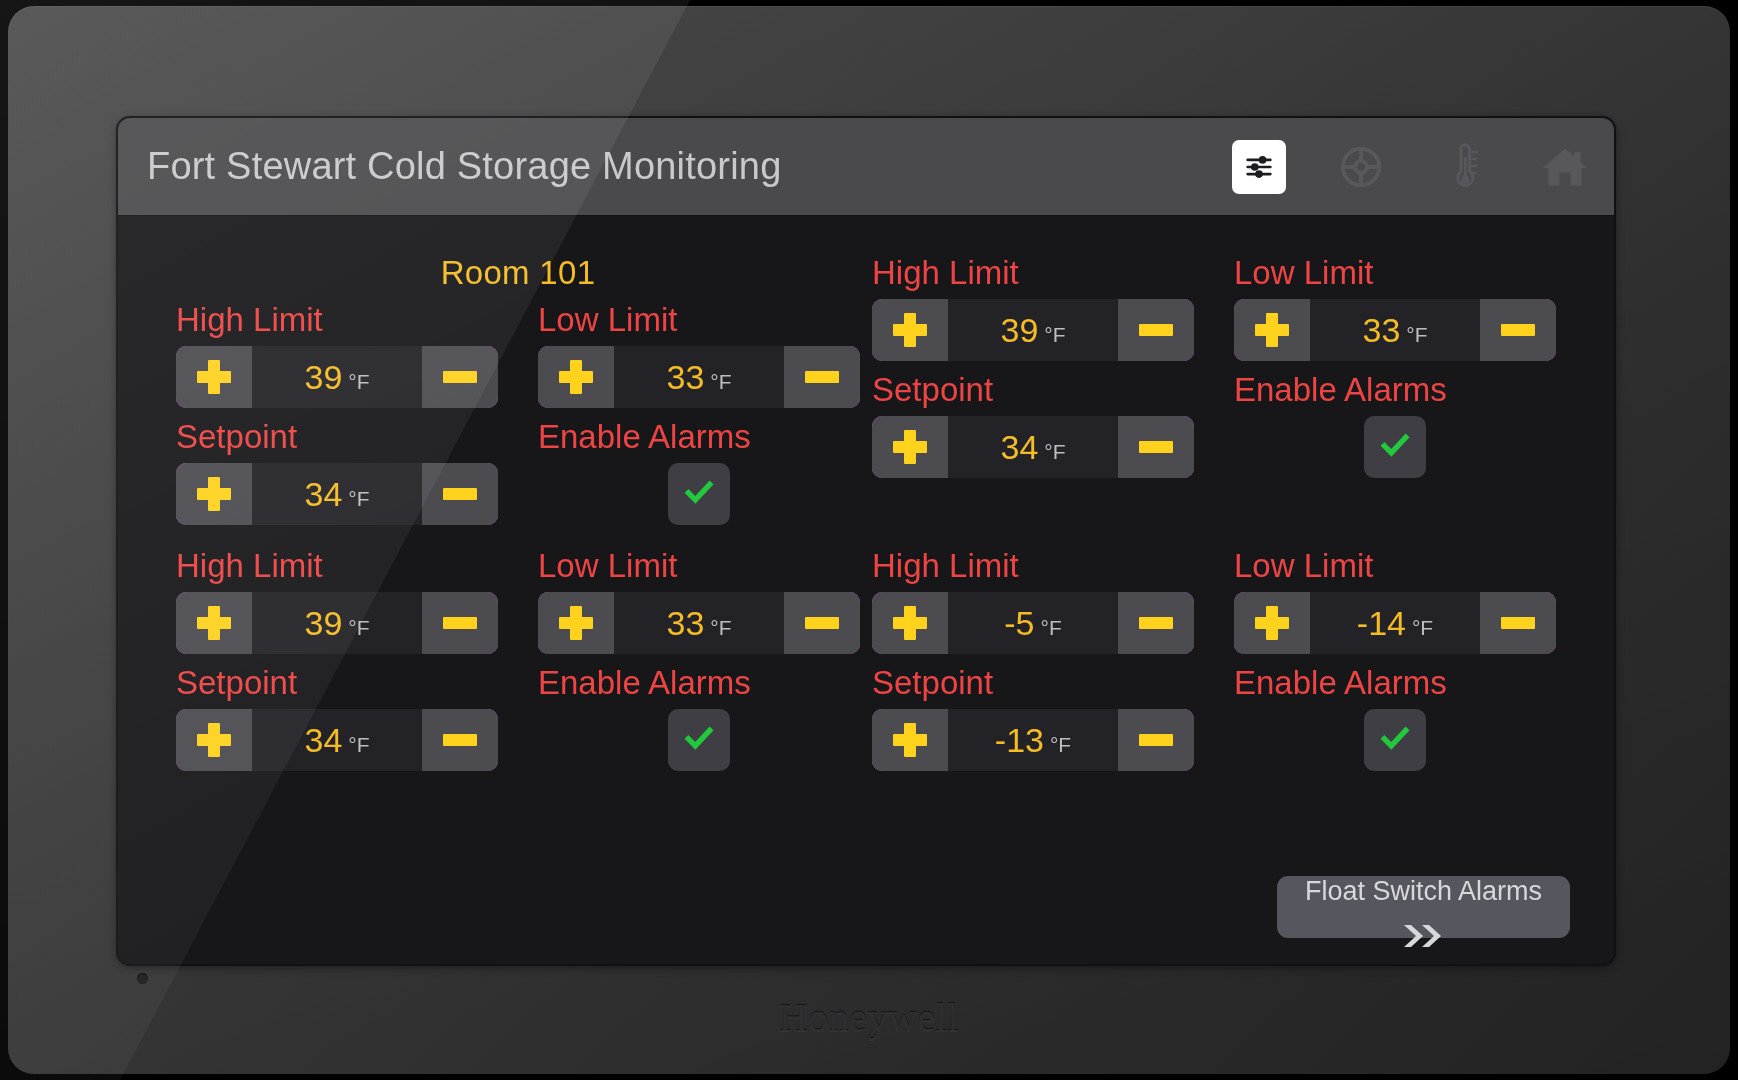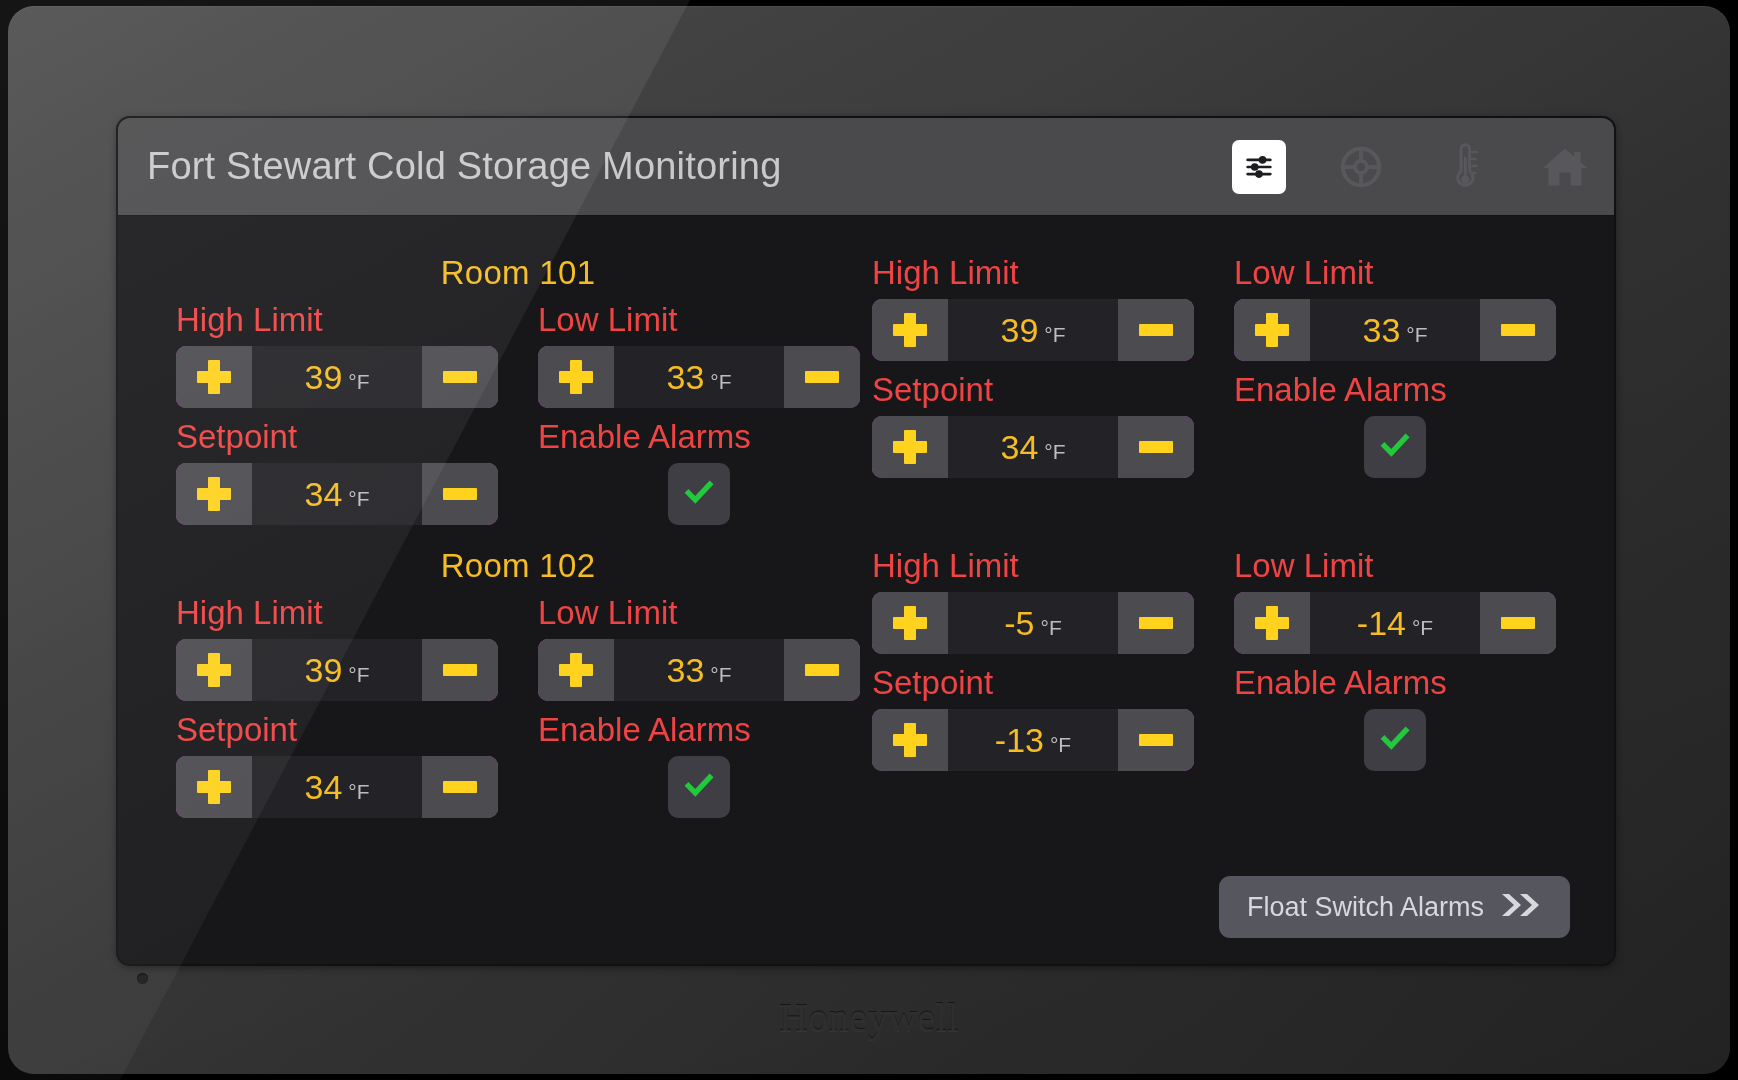--- a/index.html
+++ b/index.html
@@ -191,20 +191,21 @@
     right: 44px;
     bottom: 26px;
     height: 62px;
     padding: 0 28px;
     border-radius: 11px;
     background: #56565e;
     display: flex;
     align-items: center;
     gap: 16px;
     cursor: pointer;
+    flex-direction: column;
   }
   #float-switch-label {
     color: #d8d8dc;
     font-size: 27px;
     font-weight: 400;
     white-space: nowrap;
   }
 
   
   #glass-glare {
@@ -440,21 +441,20 @@
                       </svg>
                   </span>
                 </div>
               </div>
             </div>
           </div>
         </div>
       </div>
 
       <div class="room-panel">
-        <div class="room-title">Room 102</div>
         <div class="room-rows">
           <div class="room-row">
             <div class="field">
               <div class="field-label">High Limit</div>
               <div class="stepper">
                 <div class="step-btn">
                     <span class="plus-glyph"></span>
                   </div>
                 <div class="step-value">
                   <span class="step-num">39</span>

